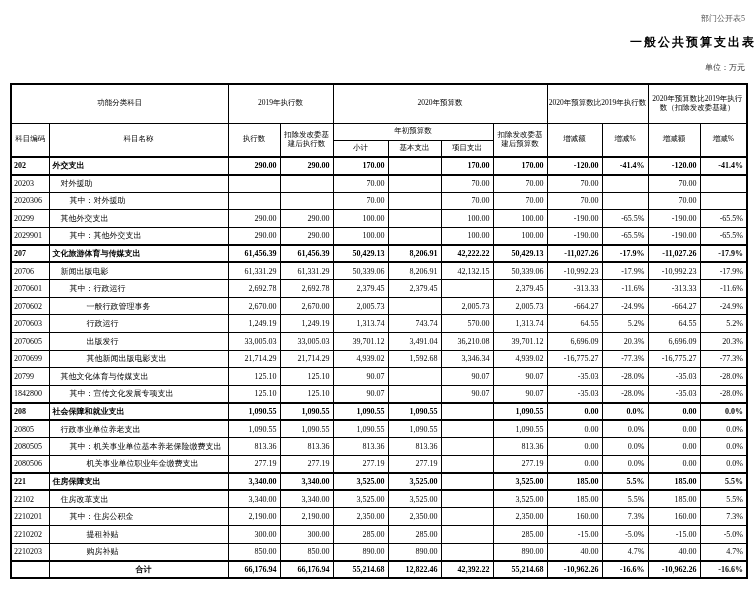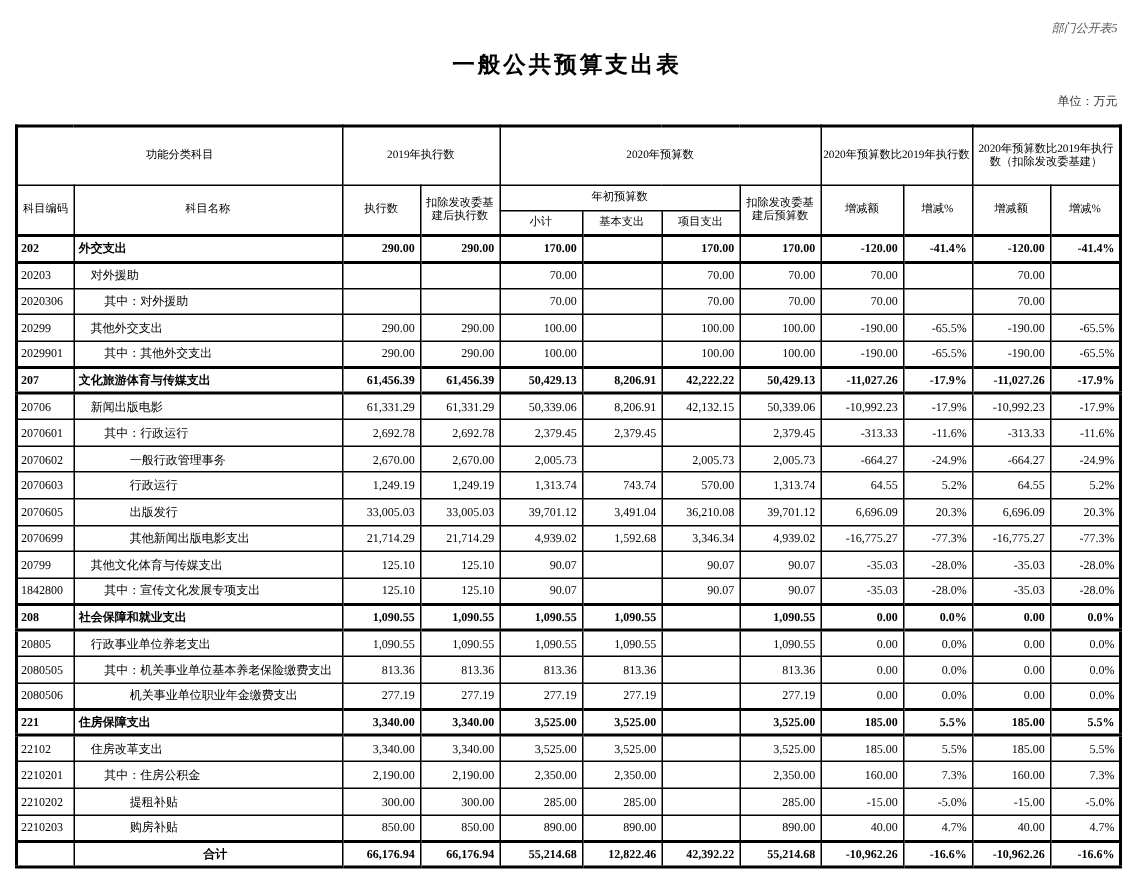--- a/index.html
+++ b/index.html
@@ -1,25 +1,25 @@
 <!DOCTYPE html>
 <html><head>
 <meta charset="utf-8">
 <style>
   html,body { margin:0; padding:0; }
   body {
     width:756px; height:592px; background:#ffffff; position:relative;
     font-family:"Liberation Serif","DejaVu Serif",serif; color:#000;
   }
   .corner-label {
-    position:absolute; top:13px; right:11px; font-size:8px; color:#555;font-style:italic;
+    position:absolute; top:13px; right:11px; font-size:8px; color:#555;
   }
   .page-title {
-    position:absolute; top:34px; left:0; width:756px; text-align:center;
-    font-size:15px; font-weight:bold; letter-spacing:2px;
+    position:absolute; top:34px; left:0; width:756px; text-align:right;
+    font-size:12px; font-weight:bold; letter-spacing:2px;
   }
   .unit-label {
     position:absolute; top:62px; right:11px; font-size:8px; color:#333;
   }
   table.budget {
     position:absolute; top:83px; left:10px; width:736px;
     border-collapse:collapse; table-layout:fixed;
     border:2px solid #000;
   }
   .budget th, .budget td {

